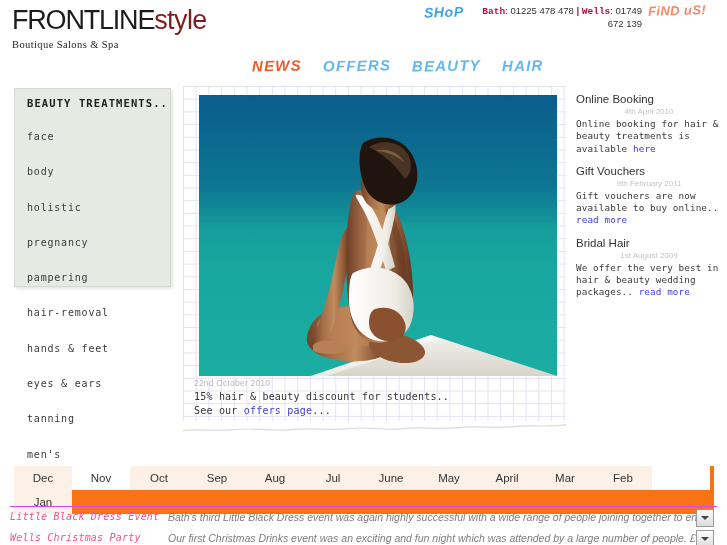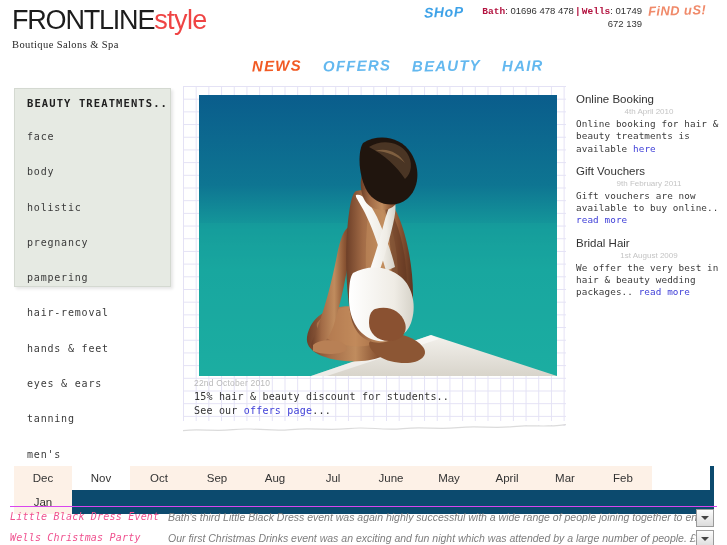--- a/index.html
+++ b/index.html
@@ -35,21 +35,21 @@
     white-space: nowrap;
   }
   #logo-front {
     color: #1c1c1c;
     font-family: "Liberation Sans", sans-serif;
     font-weight: 400;
     font-stretch: condensed;
     letter-spacing: -1.2px;
   }
   #logo-style {
-    color: #ef4444;
+    color: #7f1d1d;
     font-weight: 300;
     letter-spacing: -0.6px;
   }
   #logo-tagline {
     font-family: "Liberation Serif", serif;
     font-size: 10.5px;
     color: #262626;
     letter-spacing: 0.4px;
     margin-top: 4px;
   }
@@ -235,21 +235,21 @@
   
   #tabs-wrap {
     position: absolute;
     left: 14px;
     top: 466px;
     width: 700px;
   }
   #tabs {
     display: flex;
     flex-wrap: wrap;
-    background: #0c4a6e;
+    background: #f97316;
   }
   .tab {
     background: #fdf1e7;
     font-family: "Liberation Sans", sans-serif;
     font-size: 11.5px;
     color: #333333;
     text-align: center;
     padding: 6px 0 6px 0;
     cursor: pointer;
     box-sizing: border-box;
@@ -323,21 +323,21 @@
   <div id="logo-block">
     <div id="logo-wordmark">
       <span id="logo-front">FRONTLINE</span><span id="logo-style">style</span>
     </div>
     <div id="logo-tagline">Boutique Salons &amp; Spa</div>
   </div>
 
   <div id="shop-link">SHoP</div>
 
   <div id="phone-block">
-    <span class="lbl">Bath</span><span class="num">:&nbsp;</span><span class="num">01696 478 478</span>
+    <span class="lbl">Bath</span><span class="num">:&nbsp;</span><span class="num">01225 478 478</span>
     <span class="sep">|</span>
     <span class="lbl">Wells</span><span class="num">:&nbsp;</span><span class="num">01749 672 139</span>
   </div>
 
   <div id="find-us">FiND uS!</div>
 </div>
 
 <div id="mainnav">
   <span class="navitem active">NEWS</span>
   <span class="navitem">OFFERS</span>

